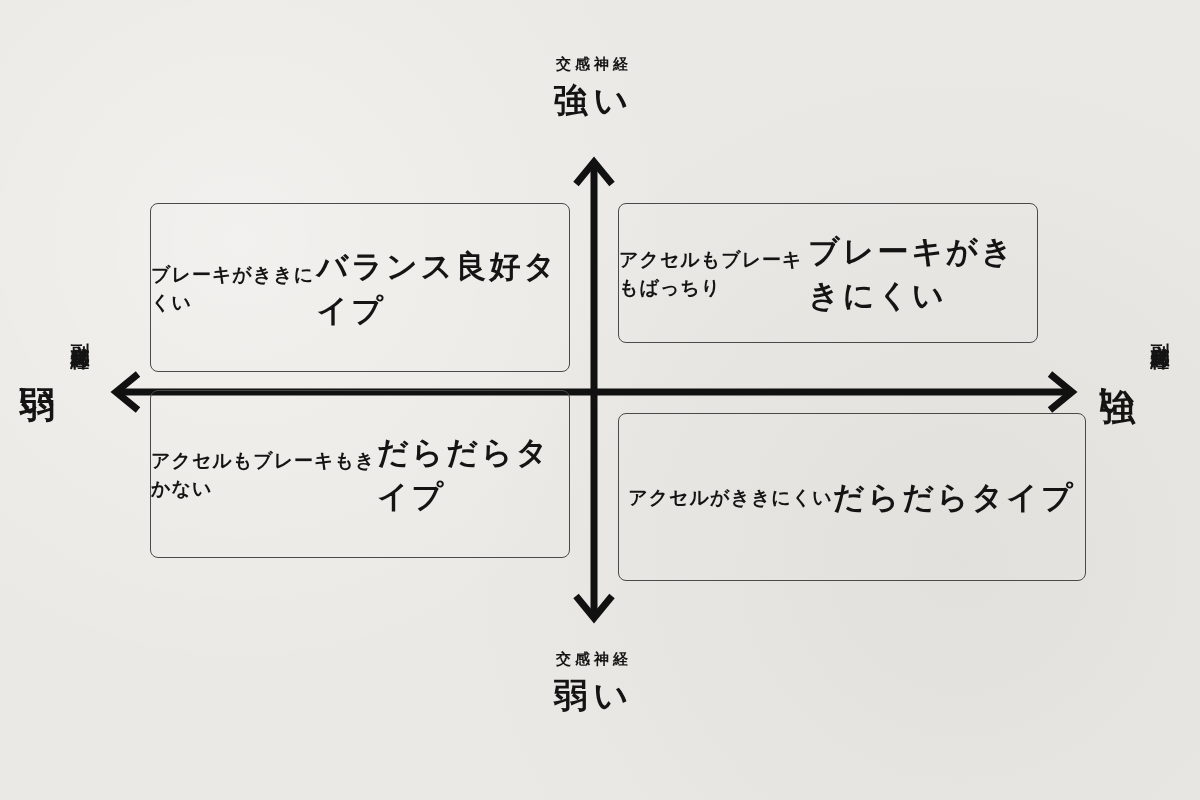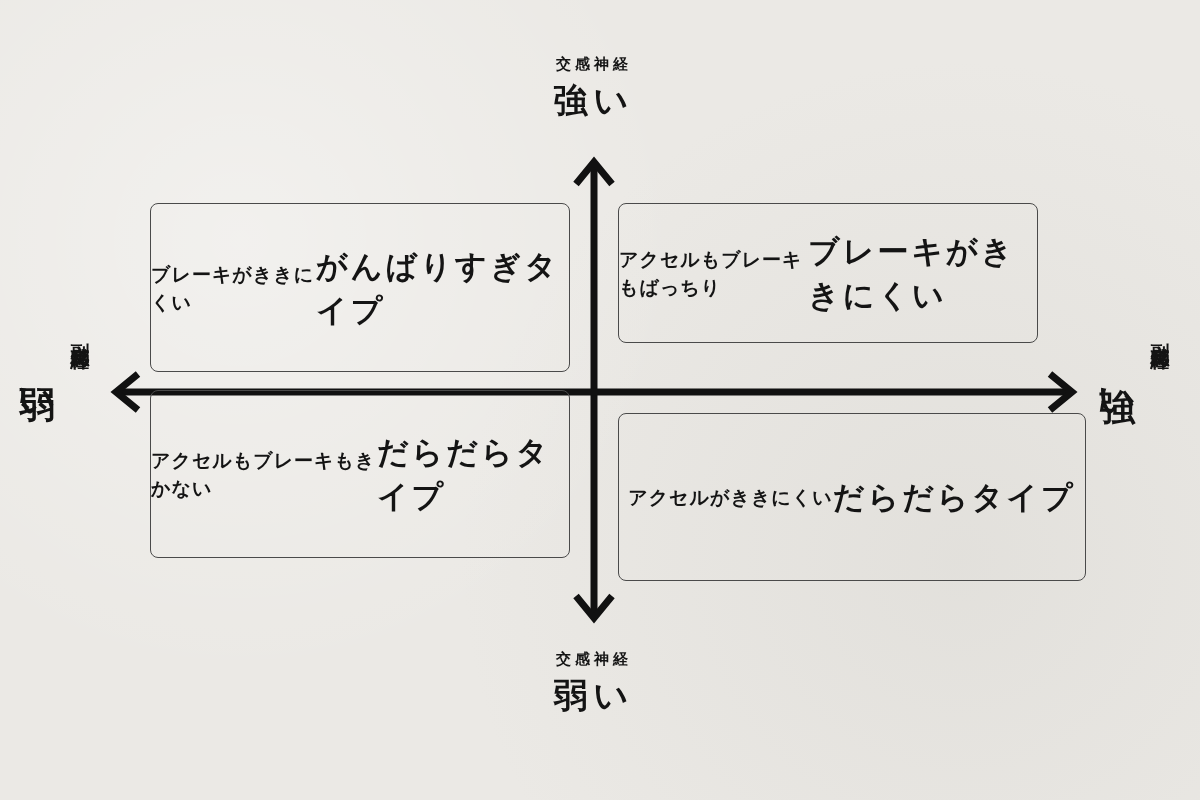--- a/index.html
+++ b/index.html
@@ -57,21 +57,21 @@
 </div>
 
 <div class="abs vert vbig" style="left:12px; top:360px;">弱い</div>
 <div class="abs vert vsmall" style="left:68px; top:328px;">副交感神経</div>
 
 <div class="abs vert vbig" style="left:1092px; top:360px;">強い</div>
 <div class="abs vert vsmall" style="left:1148px; top:328px;">副交感神経</div>
 
 <div class="box" style="left:150px; top:203px; width:420px; height:169px;">
   <div class="sub">ブレーキがききにくい</div>
-  <div class="main">がんばりすぎタイプ</div>
+  <div class="main">バランス良好タイプ</div>
 </div>
 
 <div class="box" style="left:618px; top:203px; width:420px; height:140px;">
   <div class="sub">アクセルもブレーキもばっちり</div>
   <div class="main">ブレーキがききにくい</div>
 </div>
 
 <div class="box" style="left:150px; top:390px; width:420px; height:168px;">
   <div class="sub">アクセルもブレーキもきかない</div>
   <div class="main">だらだらタイプ</div>

